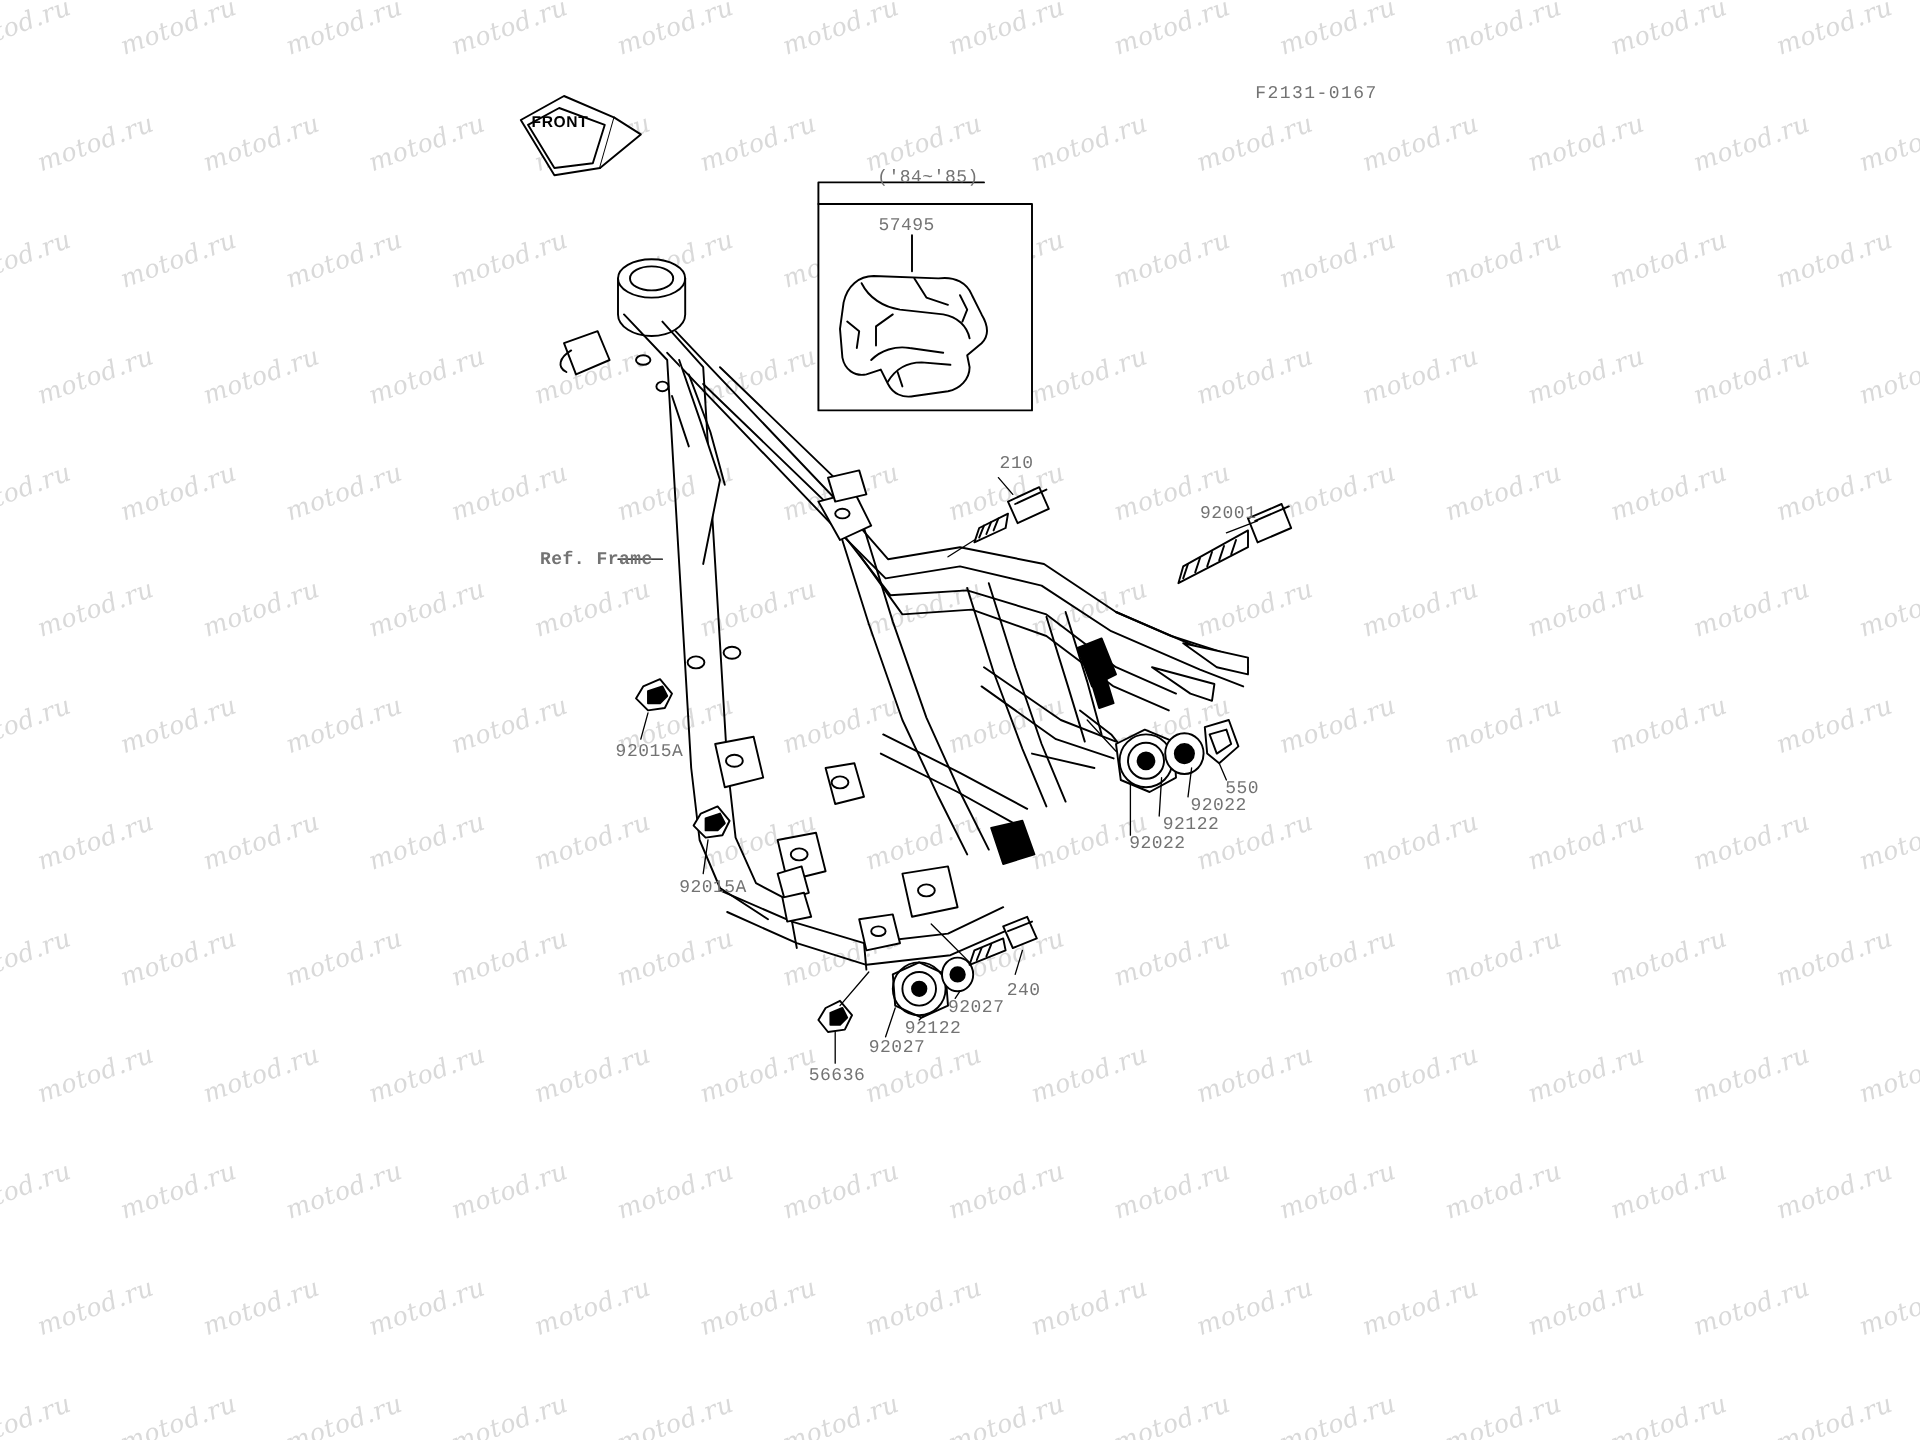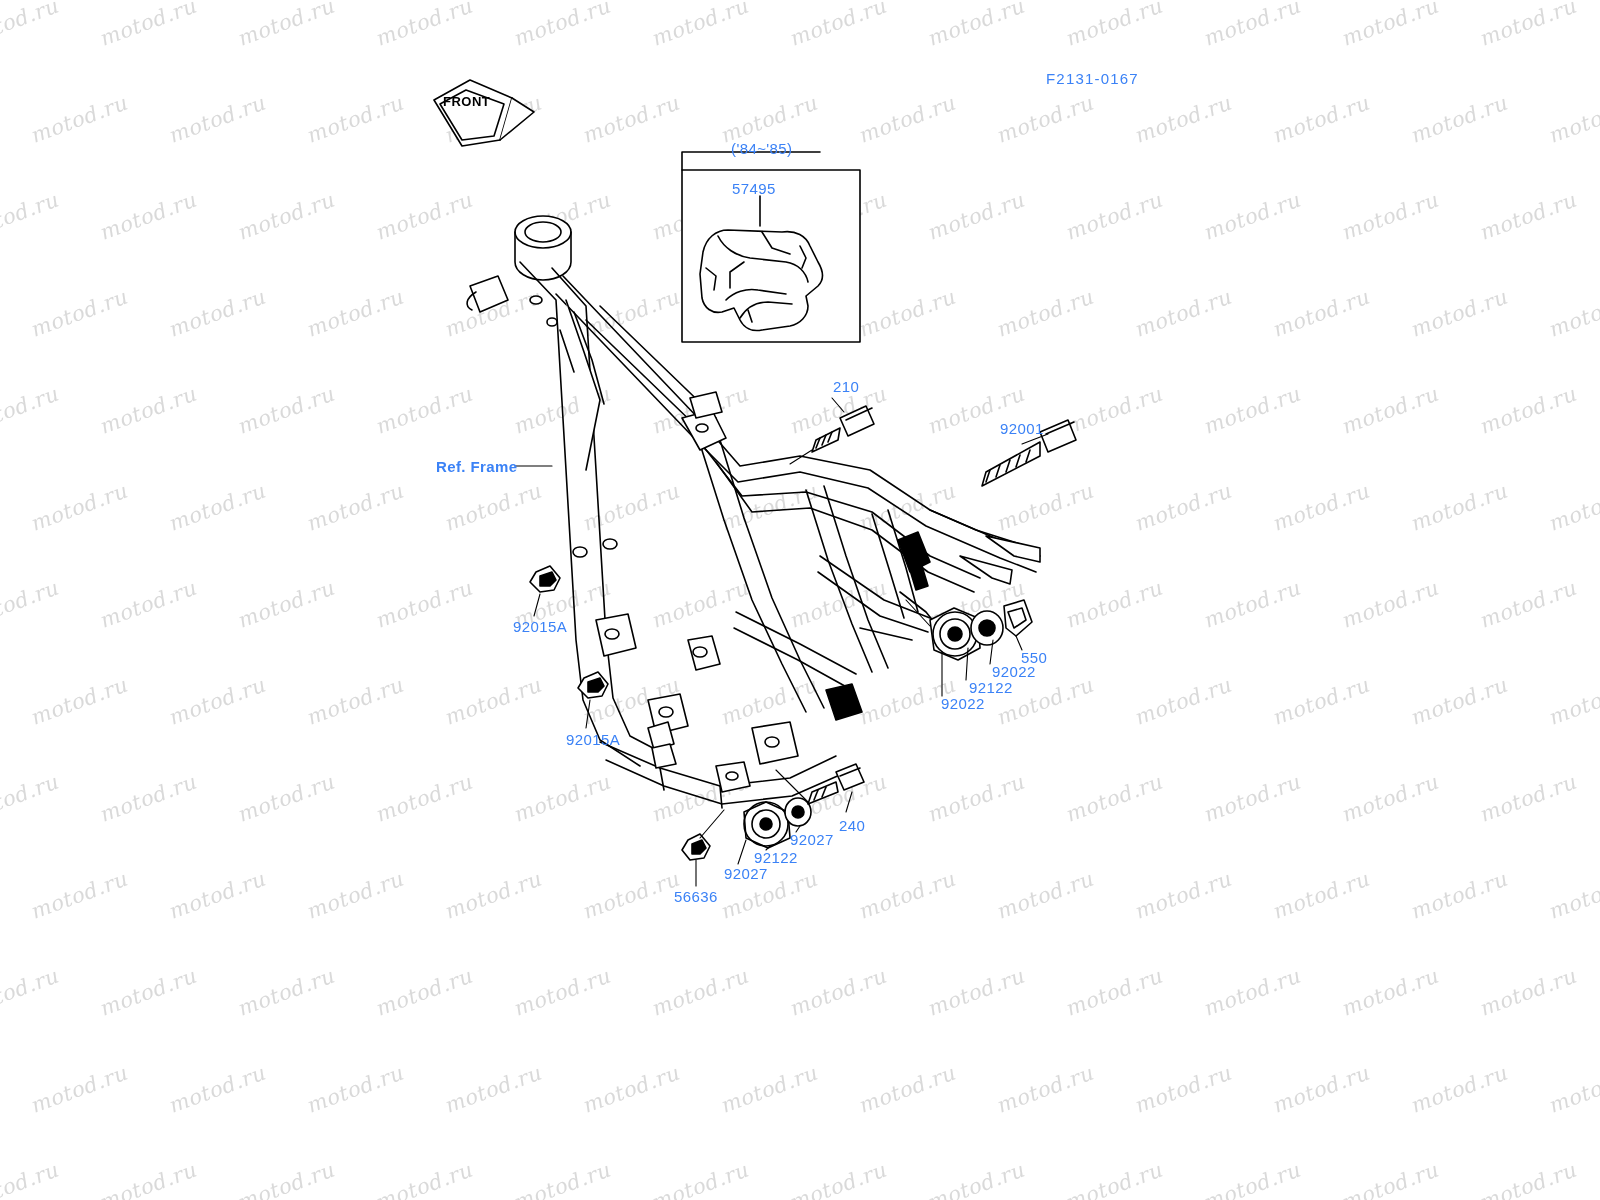--- a/index.html
+++ b/index.html
@@ -41,23 +41,23 @@
   #drawing {
     position: absolute;
     inset: 0;
   }
   #drawing svg {
     display: block;
   }
   
   .lbl {
     position: absolute;
-    font-family: Liberation Sans, sans-serif;
+    font-family: Liberation Mono, monospace;
     font-size: 15px;
-    color: #3b82f6;
+    color: #737373;
     white-space: nowrap;
     letter-spacing: 0.4px;
   }
   .lbl.bold {
     font-weight: bold;
   }
   .lbl.code {
     font-size: 15px;
     letter-spacing: 1.2px;
   }
@@ -432,21 +432,21 @@
   <div>
 
     <div class="lbl code" style="left:1046px; top:70px;">F2131-0167</div>
 
     <div class="front-box" style="left:443px; top:94px;text-align:right;">FRONT</div>
 
     <div class="lbl" style="left:731px; top:140px;">('84~'85)</div>
 
     <div class="lbl" style="left:732px; top:180px;">57495</div>
 
-    <div class="lbl bold" style="left:436px; top:458px;">Ref. Frame</div>
+    <div class="lbl bold" style="left:450px; top:458px;">Ref. Frame</div>
 
     <div class="lbl" style="left:833px; top:378px;">210</div>
     <div class="lbl" style="left:1000px; top:420px;">92001</div>
     <div class="lbl" style="left:513px; top:618px;">92015A</div>
     <div class="lbl" style="left:566px; top:731px;">92015A</div>
     <div class="lbl" style="left:1021px; top:649px;text-align:right;">550</div>
     <div class="lbl" style="left:992px; top:663px;">92022</div>
     <div class="lbl" style="left:969px; top:679px;">92122</div>
     <div class="lbl" style="left:941px; top:695px;">92022</div>
     <div class="lbl" style="left:839px; top:817px;">240</div>

